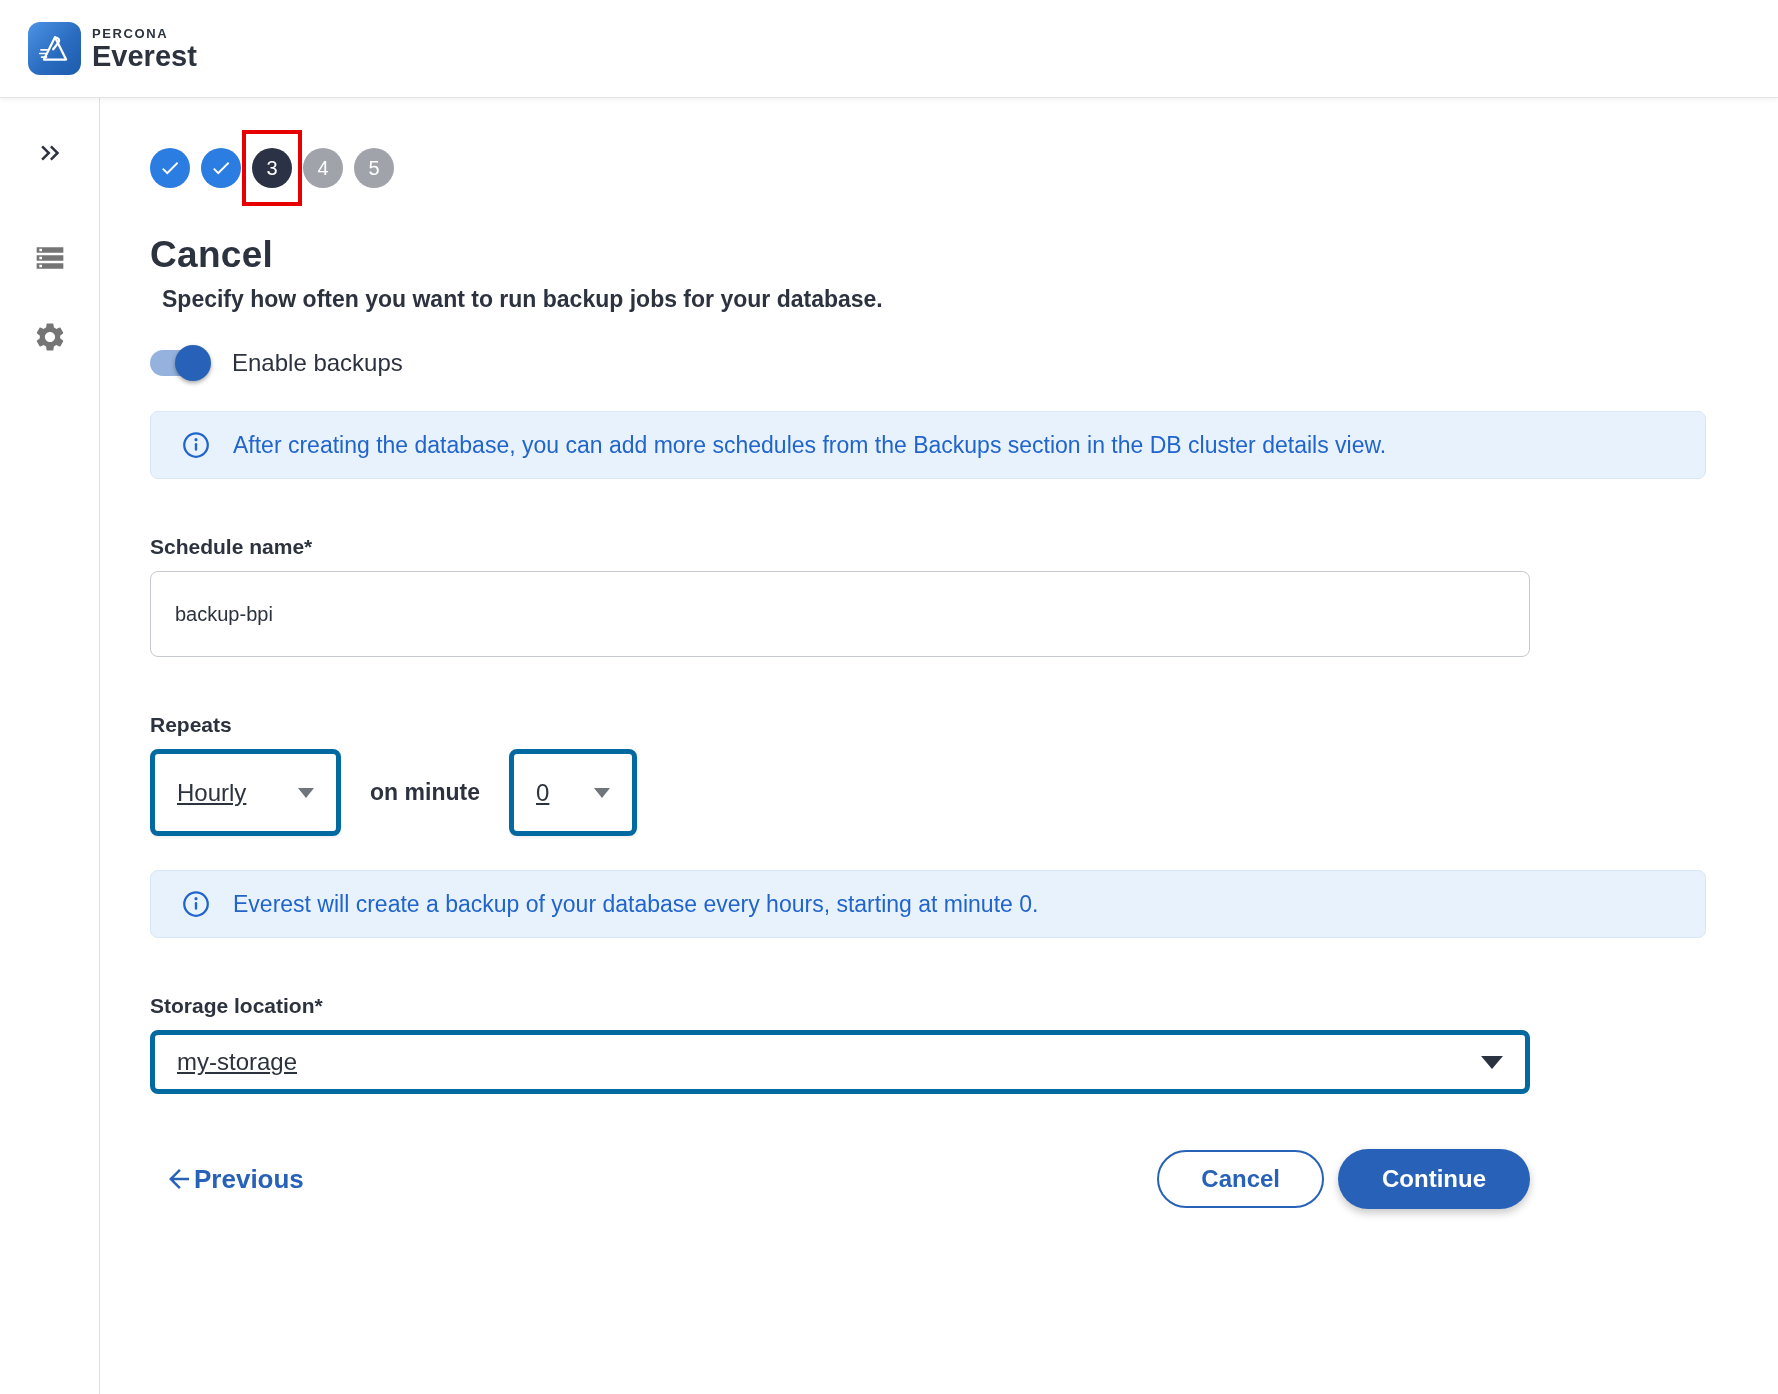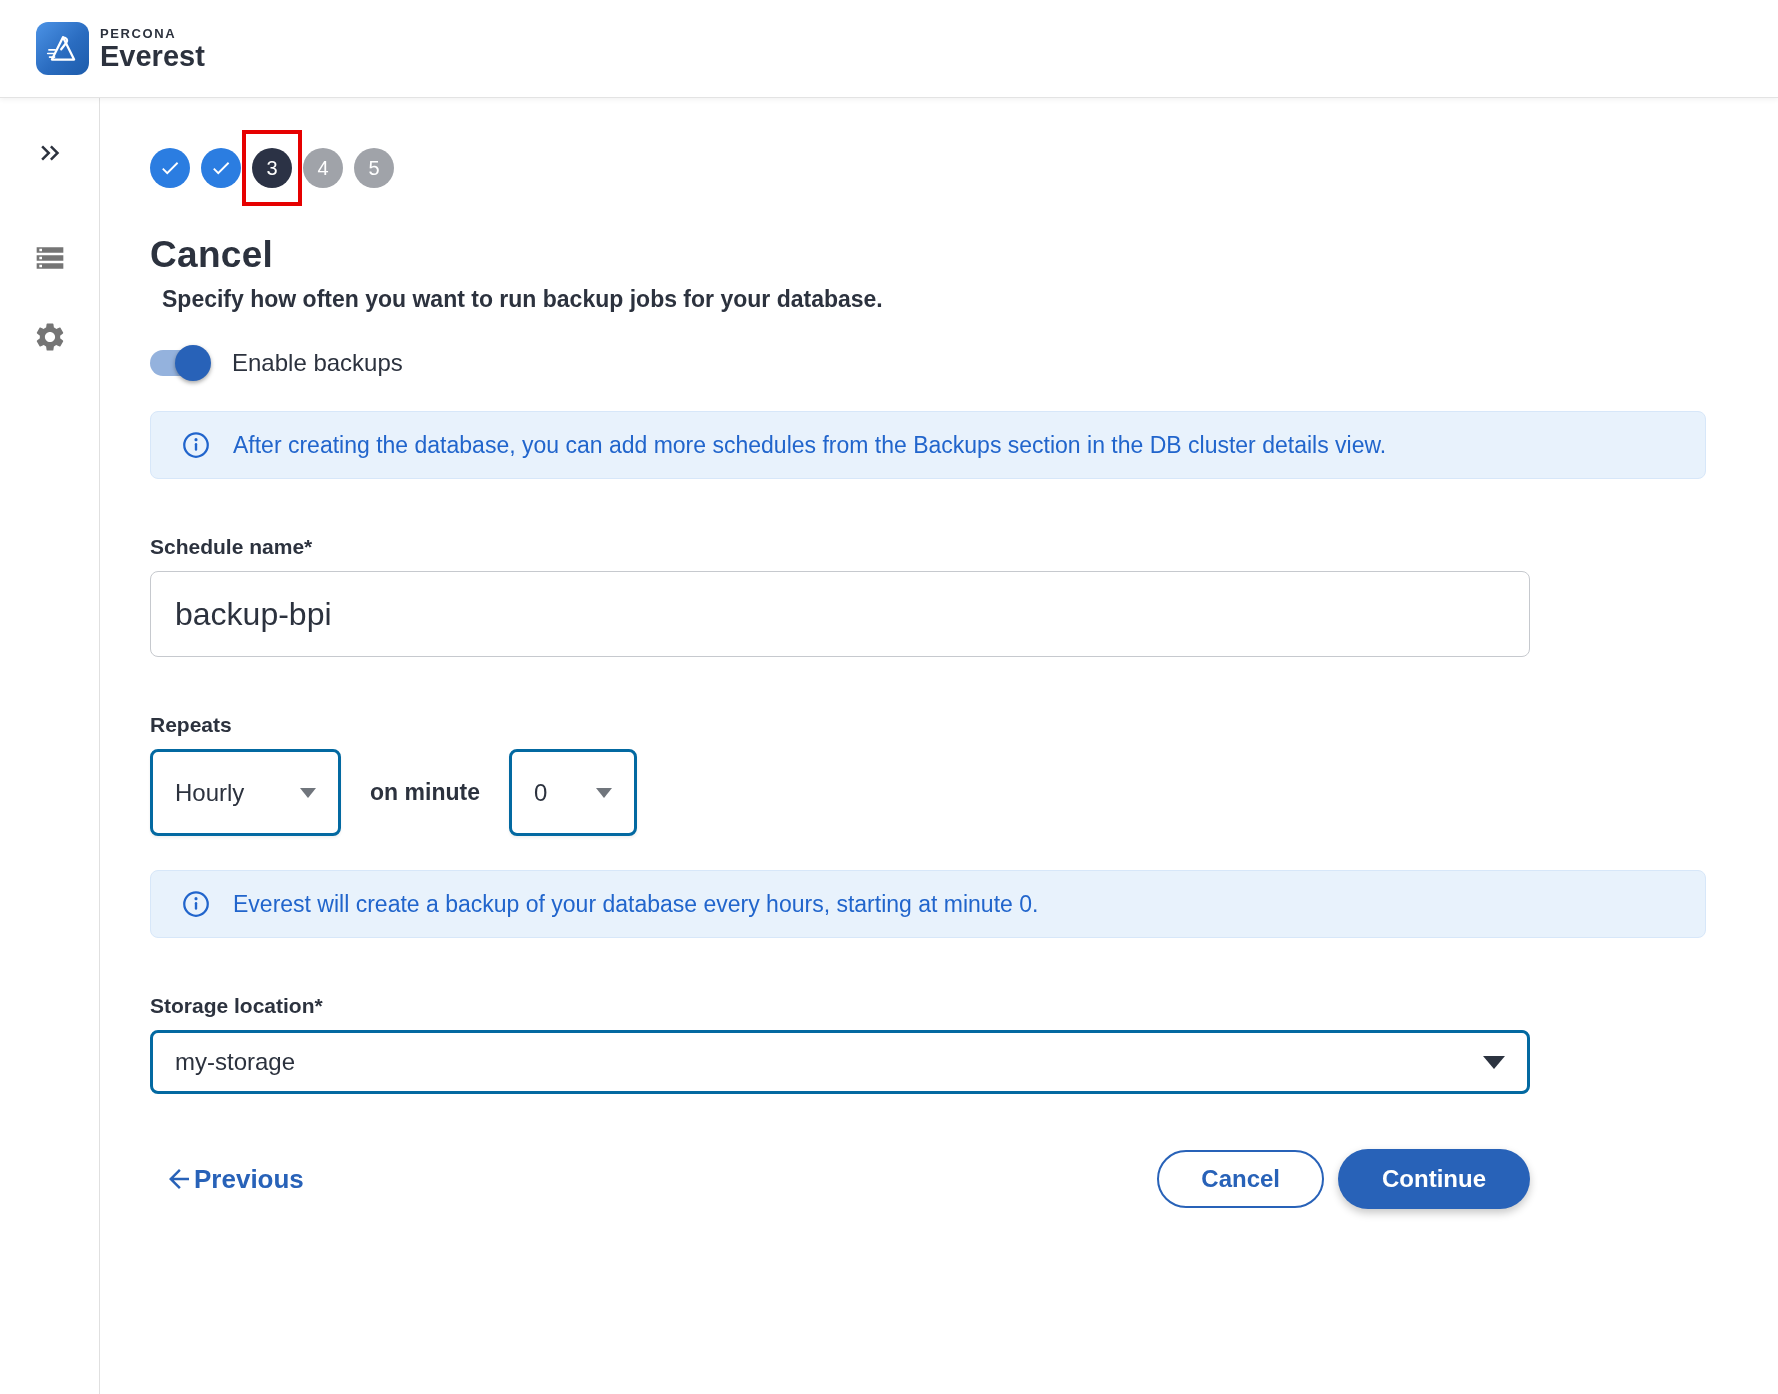--- a/index.html
+++ b/index.html
@@ -9,21 +9,21 @@
     background:#ffffff;
     font-family:"Liberation Sans", sans-serif;
     color:#2c323e;
     overflow:hidden;
   }
 
   
   .app-header {
     height:98px;
     display:flex; align-items:center;
-    padding-left:36px;
+    padding-left:28px;
     background:#fff;
     border-bottom:1px solid #e3e3e3;
     box-shadow:0 2px 5px rgba(0,0,0,0.05);
     position:relative; z-index:5;
   }
   .logo-badge {
     width:53px; height:53px; border-radius:12px;
     background:linear-gradient(135deg,#4c93e6 0%, #2a6cc0 55%, #1d5cab 100%);
     display:flex; align-items:center; justify-content:center;
     flex:none;
@@ -93,32 +93,33 @@
     color:#2165cc; font-size:23px;
   }
   .alert .info-ic { flex:none; width:30px; height:30px; }
 
   
   .field-label { font-size:21px; font-weight:700; margin-top:56px; }
   .text-input {
     display:block;
     margin-top:12px; width:1380px; height:86px;
     border:1px solid #c6c9ce; border-radius:8px;
-    font-size:32px; color:#2c323e; padding:0 24px;
+    font-size:20px; color:#2c323e; padding:0 24px;
     font-family:inherit; background:#fff;
   }
 
   .repeats-row { display:flex; align-items:center; margin-top:12px; }
   .select {
-    border:3px solid #0369a1; border-radius:8px;
+    border:5px solid #0369a1; border-radius:8px;
     height:87px;
     display:flex; align-items:center; justify-content:space-between;
     padding:4px 22px;
     font-size:24px; background:#fff; cursor:pointer;
     box-shadow:0 2px 3px rgba(0,0,0,0.06);
+    text-decoration:underline;
   }
   .select.freq { width:191px; }
   .select.minute { width:128px; margin-left:24px; }
   .on-minute { font-size:23px; font-weight:700; margin-left:24px; width:120px; text-align:center; }
 
   .caret-sm {
     width:0; height:0;
     border-left:8px solid transparent; border-right:8px solid transparent;
     border-top:10px solid #70757c;
   }

